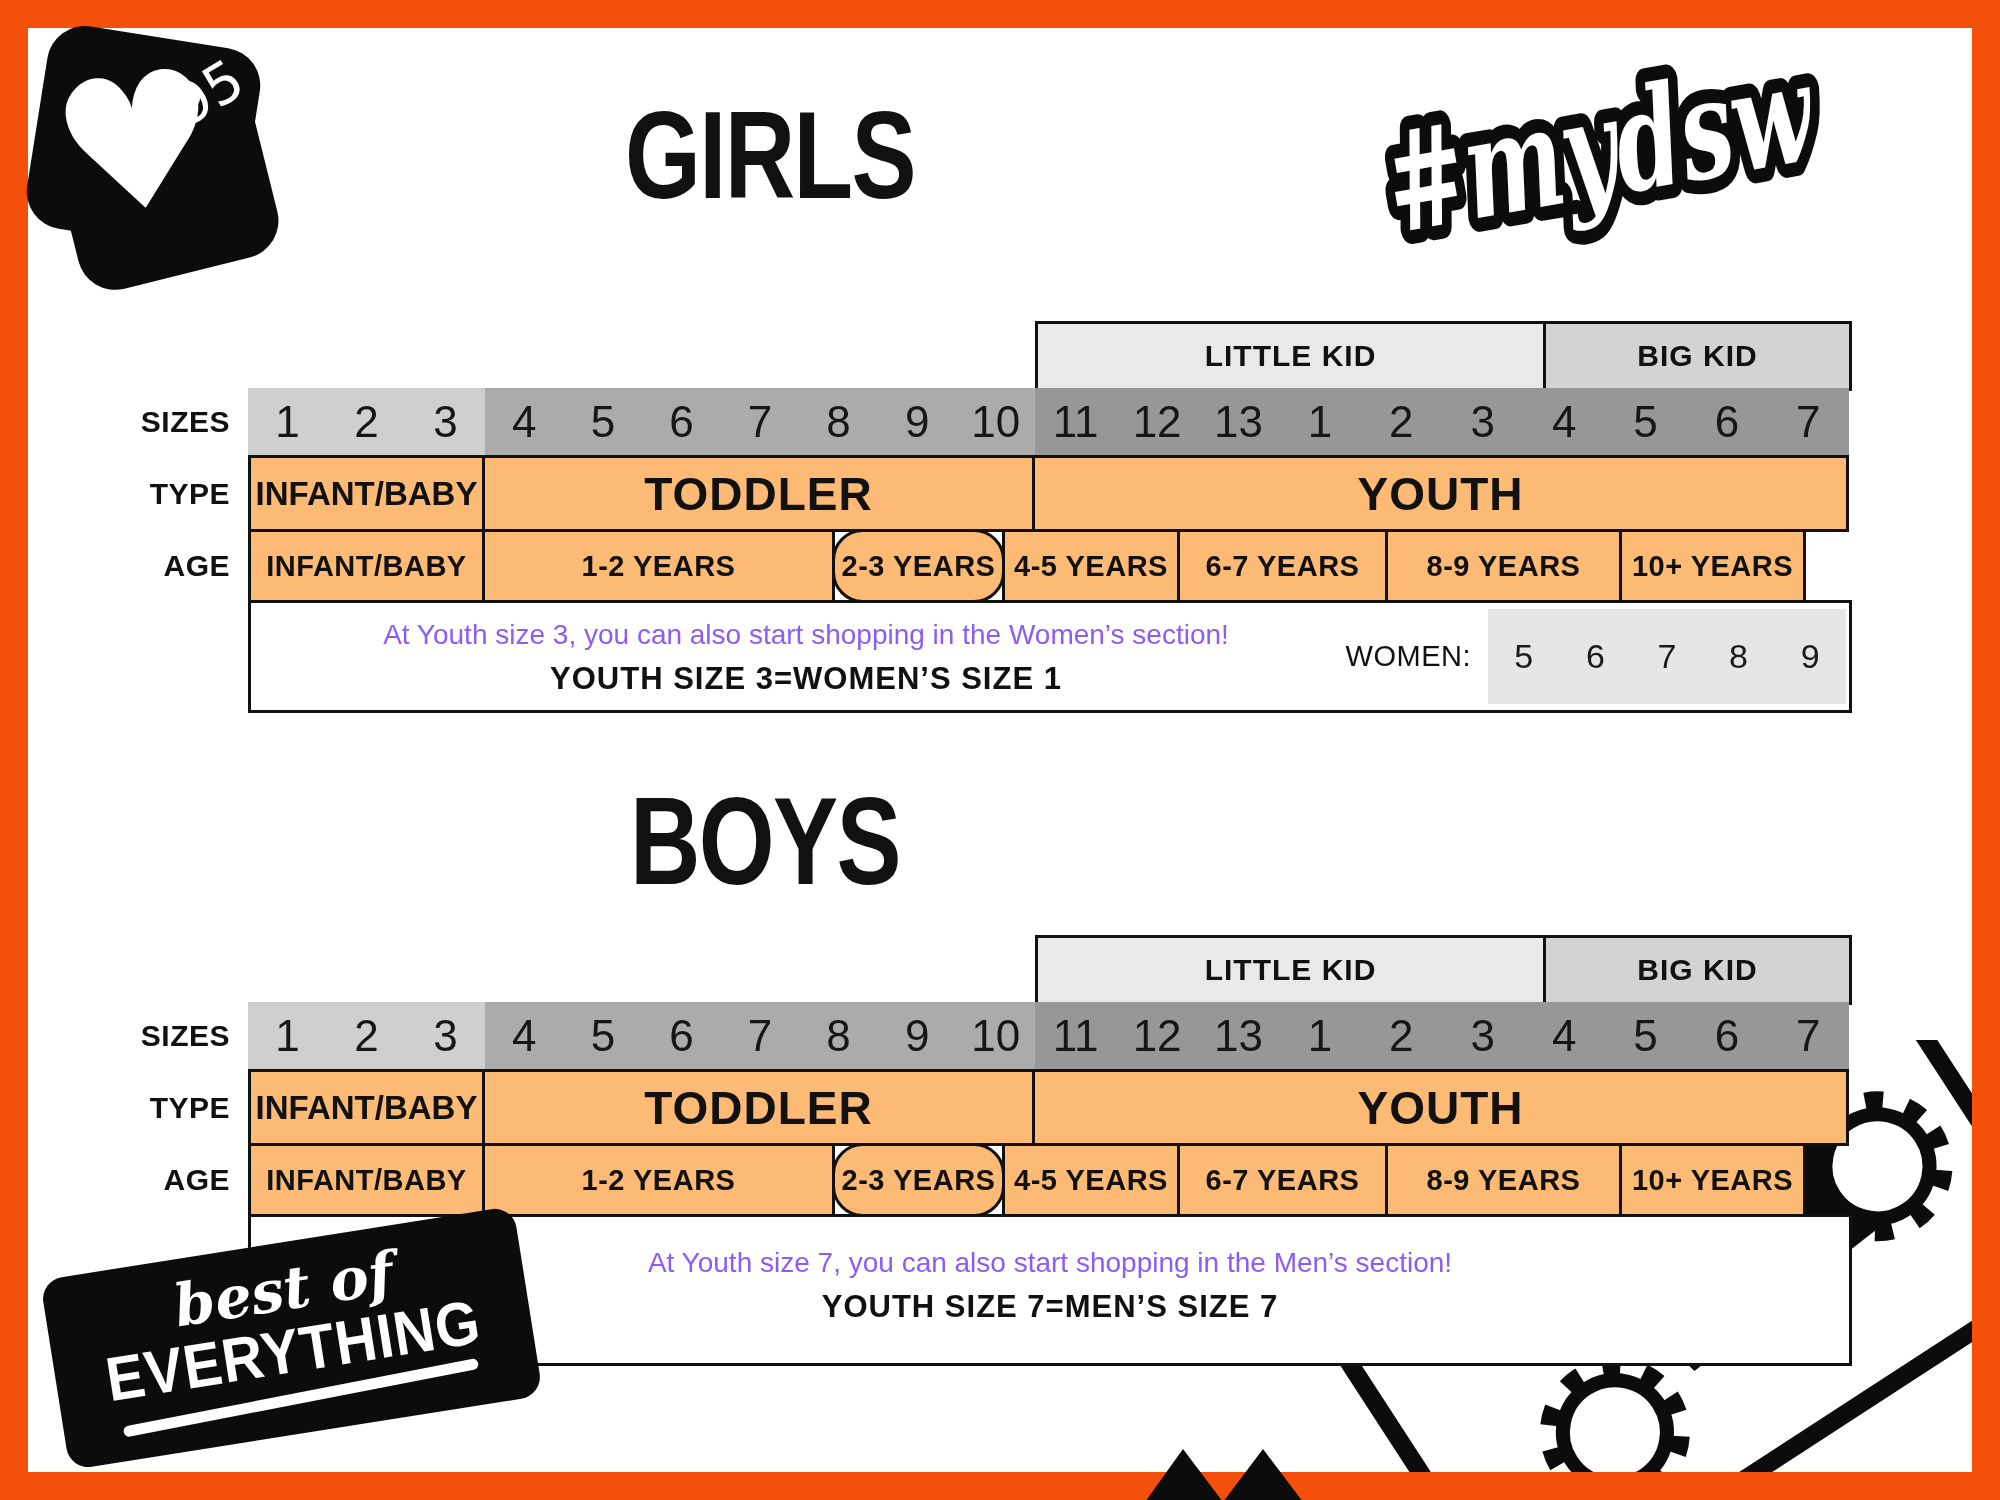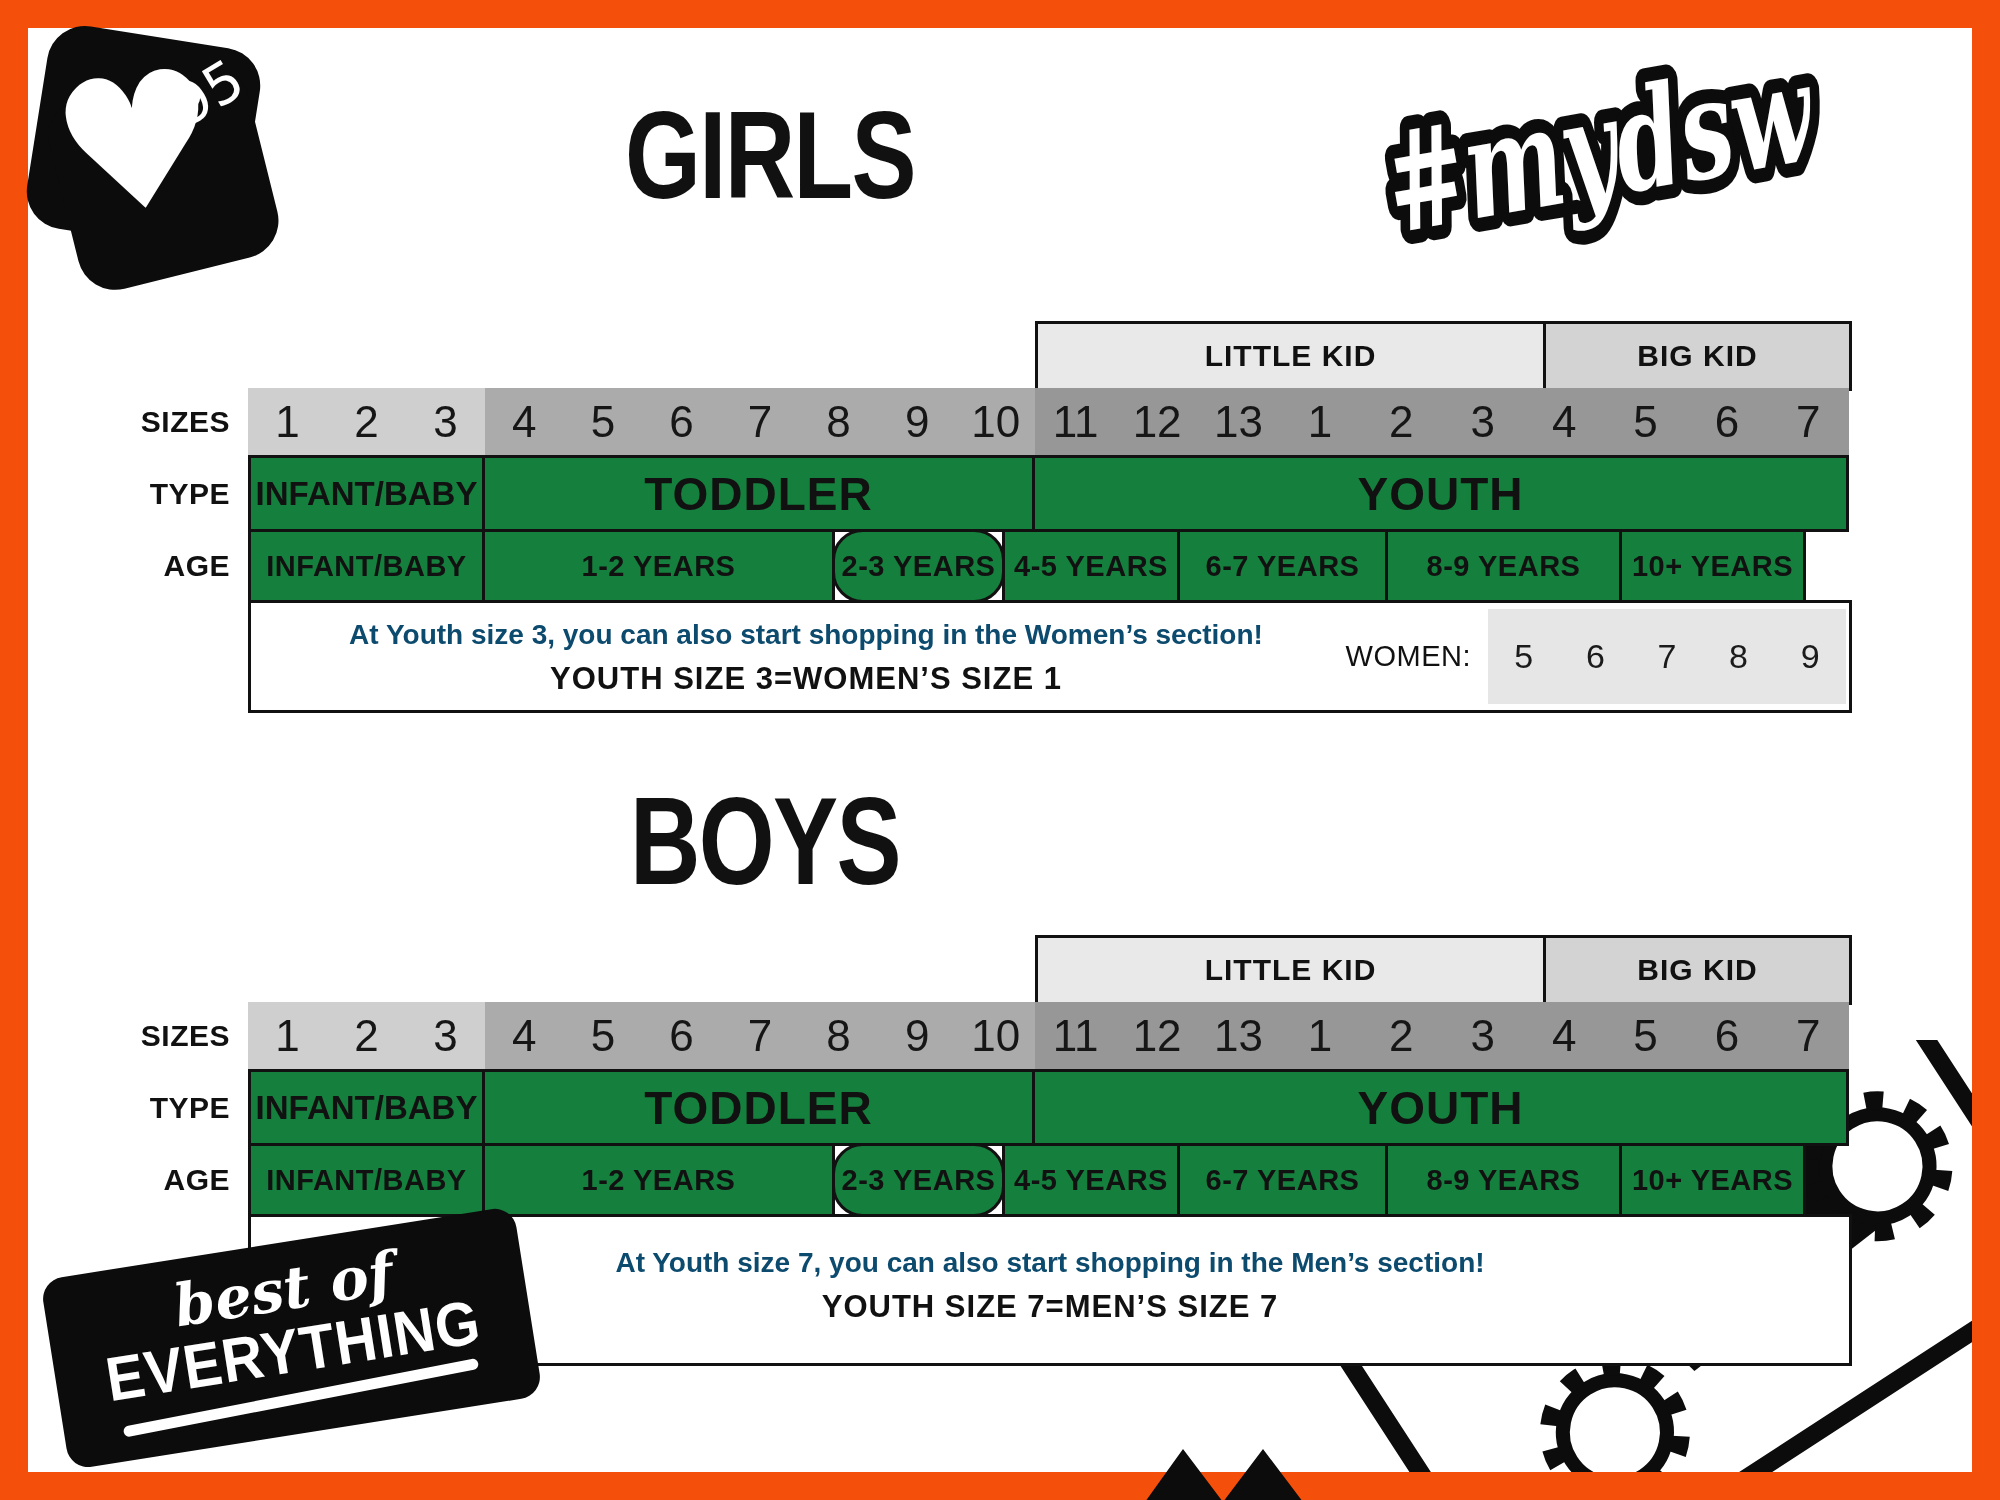--- a/index.html
+++ b/index.html
@@ -16,21 +16,21 @@
   .big-title{position:absolute;width:620px;text-align:center;font-weight:bold;
              font-size:125px;line-height:1;letter-spacing:-2px;transform:scaleX(.78);z-index:3;}
   .title-girls{left:460px;top:92px;}
   .title-boys{left:455px;top:778px;}
 
   
   .size-table{position:absolute;left:248px;width:1604px;z-index:3;}
   .gtable{top:321px;height:395px;}
   .btable{top:935px;height:434px;}
   .row{position:absolute;left:0;display:flex;}
-  .cell{box-sizing:border-box;border:3px solid var(--ink);background:#15803d;
+  .cell{box-sizing:border-box;border:3px solid var(--ink);background:#fdba74;
         display:flex;align-items:center;justify-content:center;}
   .cell + .cell{margin-left:-3px;}
 
   .kid-box{position:absolute;box-sizing:border-box;border:3px solid var(--ink);height:70px;top:0;
            display:flex;align-items:center;justify-content:center;
            font-weight:bold;font-size:30px;letter-spacing:1px;}
   .kid-little{left:787px;width:511px;background:var(--gray-little-kid);}
   .kid-big{left:1295px;width:309px;background:var(--gray-big-kid);}
 
   .sizes-band{position:absolute;top:67px;height:67px;display:flex;align-items:center;}
@@ -49,21 +49,21 @@
   .a0{width:237px;} .a1{width:353px;} .a2{width:173px;border-radius:31px;} .a3{width:178px;}
   .a4{width:211px;} .a5{width:237px;} .a6{width:187px;}
 
   .note-row{position:absolute;left:0;box-sizing:border-box;border:3px solid var(--ink);
             width:1604px;background:#fff;}
   .g-note{top:279px;height:113px;}
   .b-note{top:279px;height:152px;}
   .note-text{position:absolute;text-align:center;}
   .g-note .note-text{left:0;width:1110px;top:16px;}
   .b-note .note-text{left:0;width:100%;top:30px;}
-  .note-line1{font-size:28px;font-weight:700;color:#0c4a6e;}
+  .note-line1{font-size:28px;font-weight:400;color:#8b5cf6;}
   .note-line2{margin-top:10px;font-size:31px;font-weight:bold;letter-spacing:1px;}
   .women-label{position:absolute;left:980px;width:240px;top:0;height:100%;
                display:flex;align-items:center;justify-content:flex-end;
                font-weight:normal;font-size:29px;letter-spacing:.5px;}
   .women-box{position:absolute;left:1237px;top:6px;width:358px;height:95px;
              background:var(--gray-women-box);display:flex;align-items:center;}
   .women-box span{flex:1;text-align:center;font-size:34px;color:#1b1b1b;}
 
   .row-label{position:absolute;left:60px;width:170px;text-align:right;z-index:3;
              display:flex;align-items:center;justify-content:flex-end;

